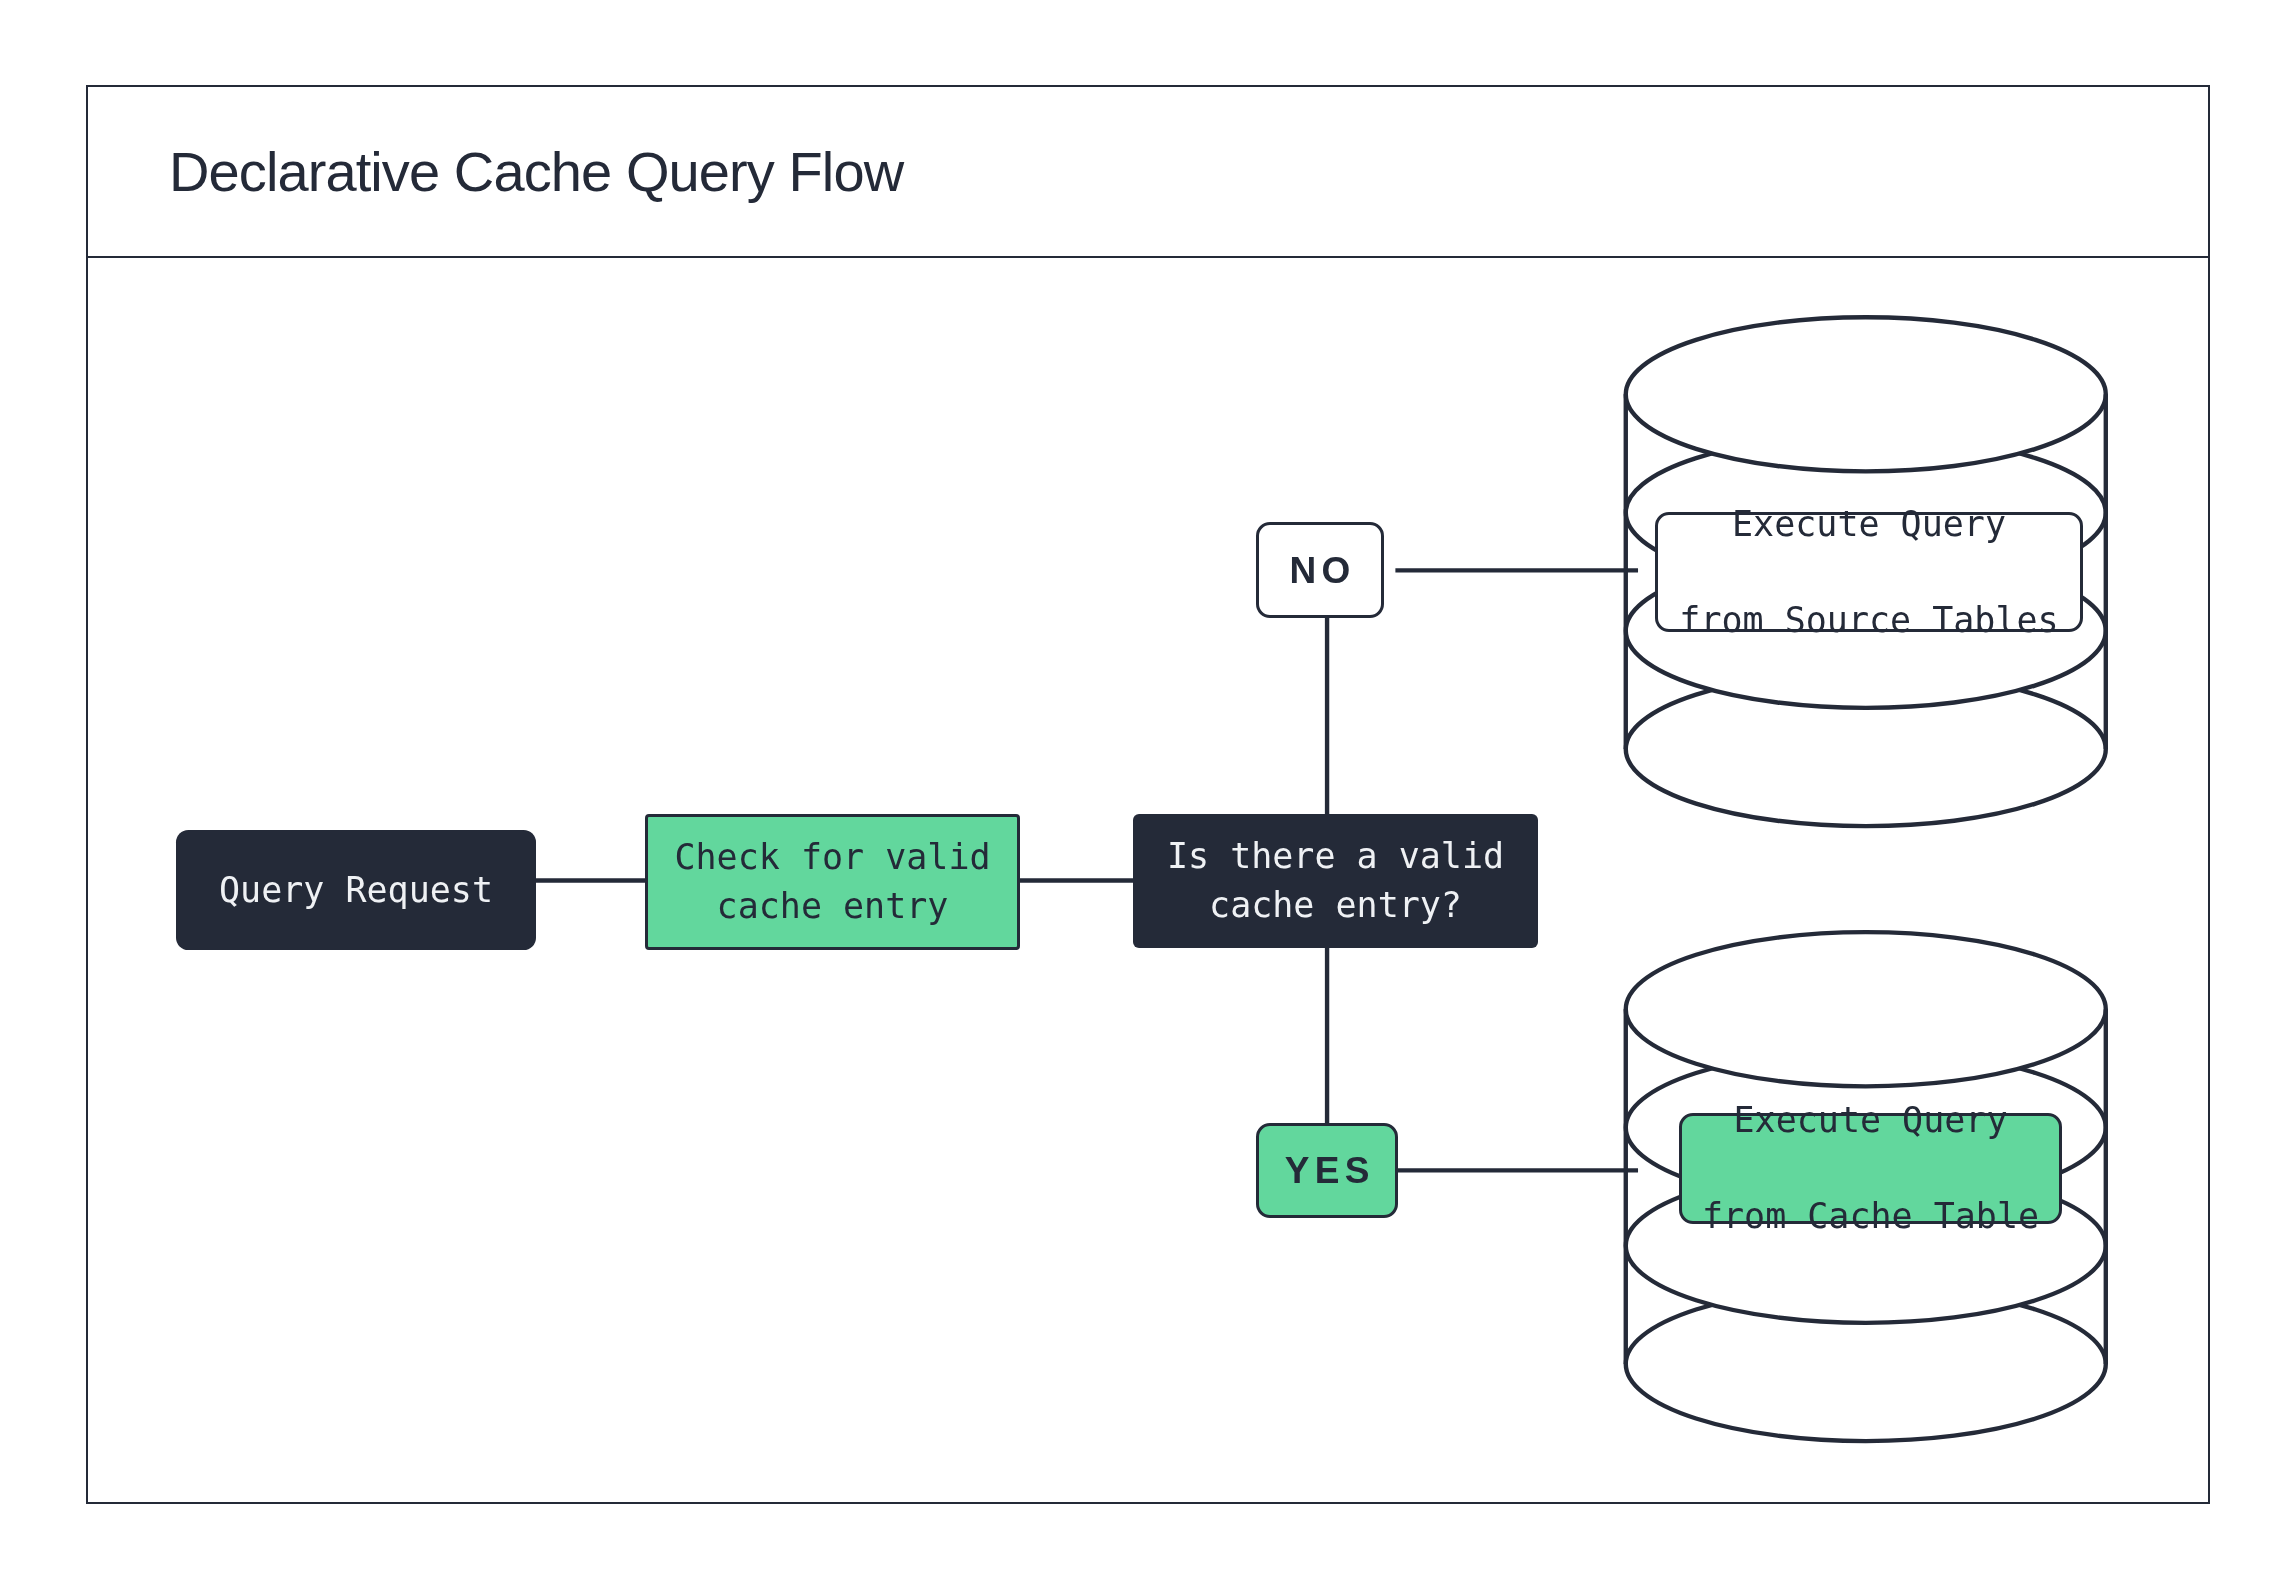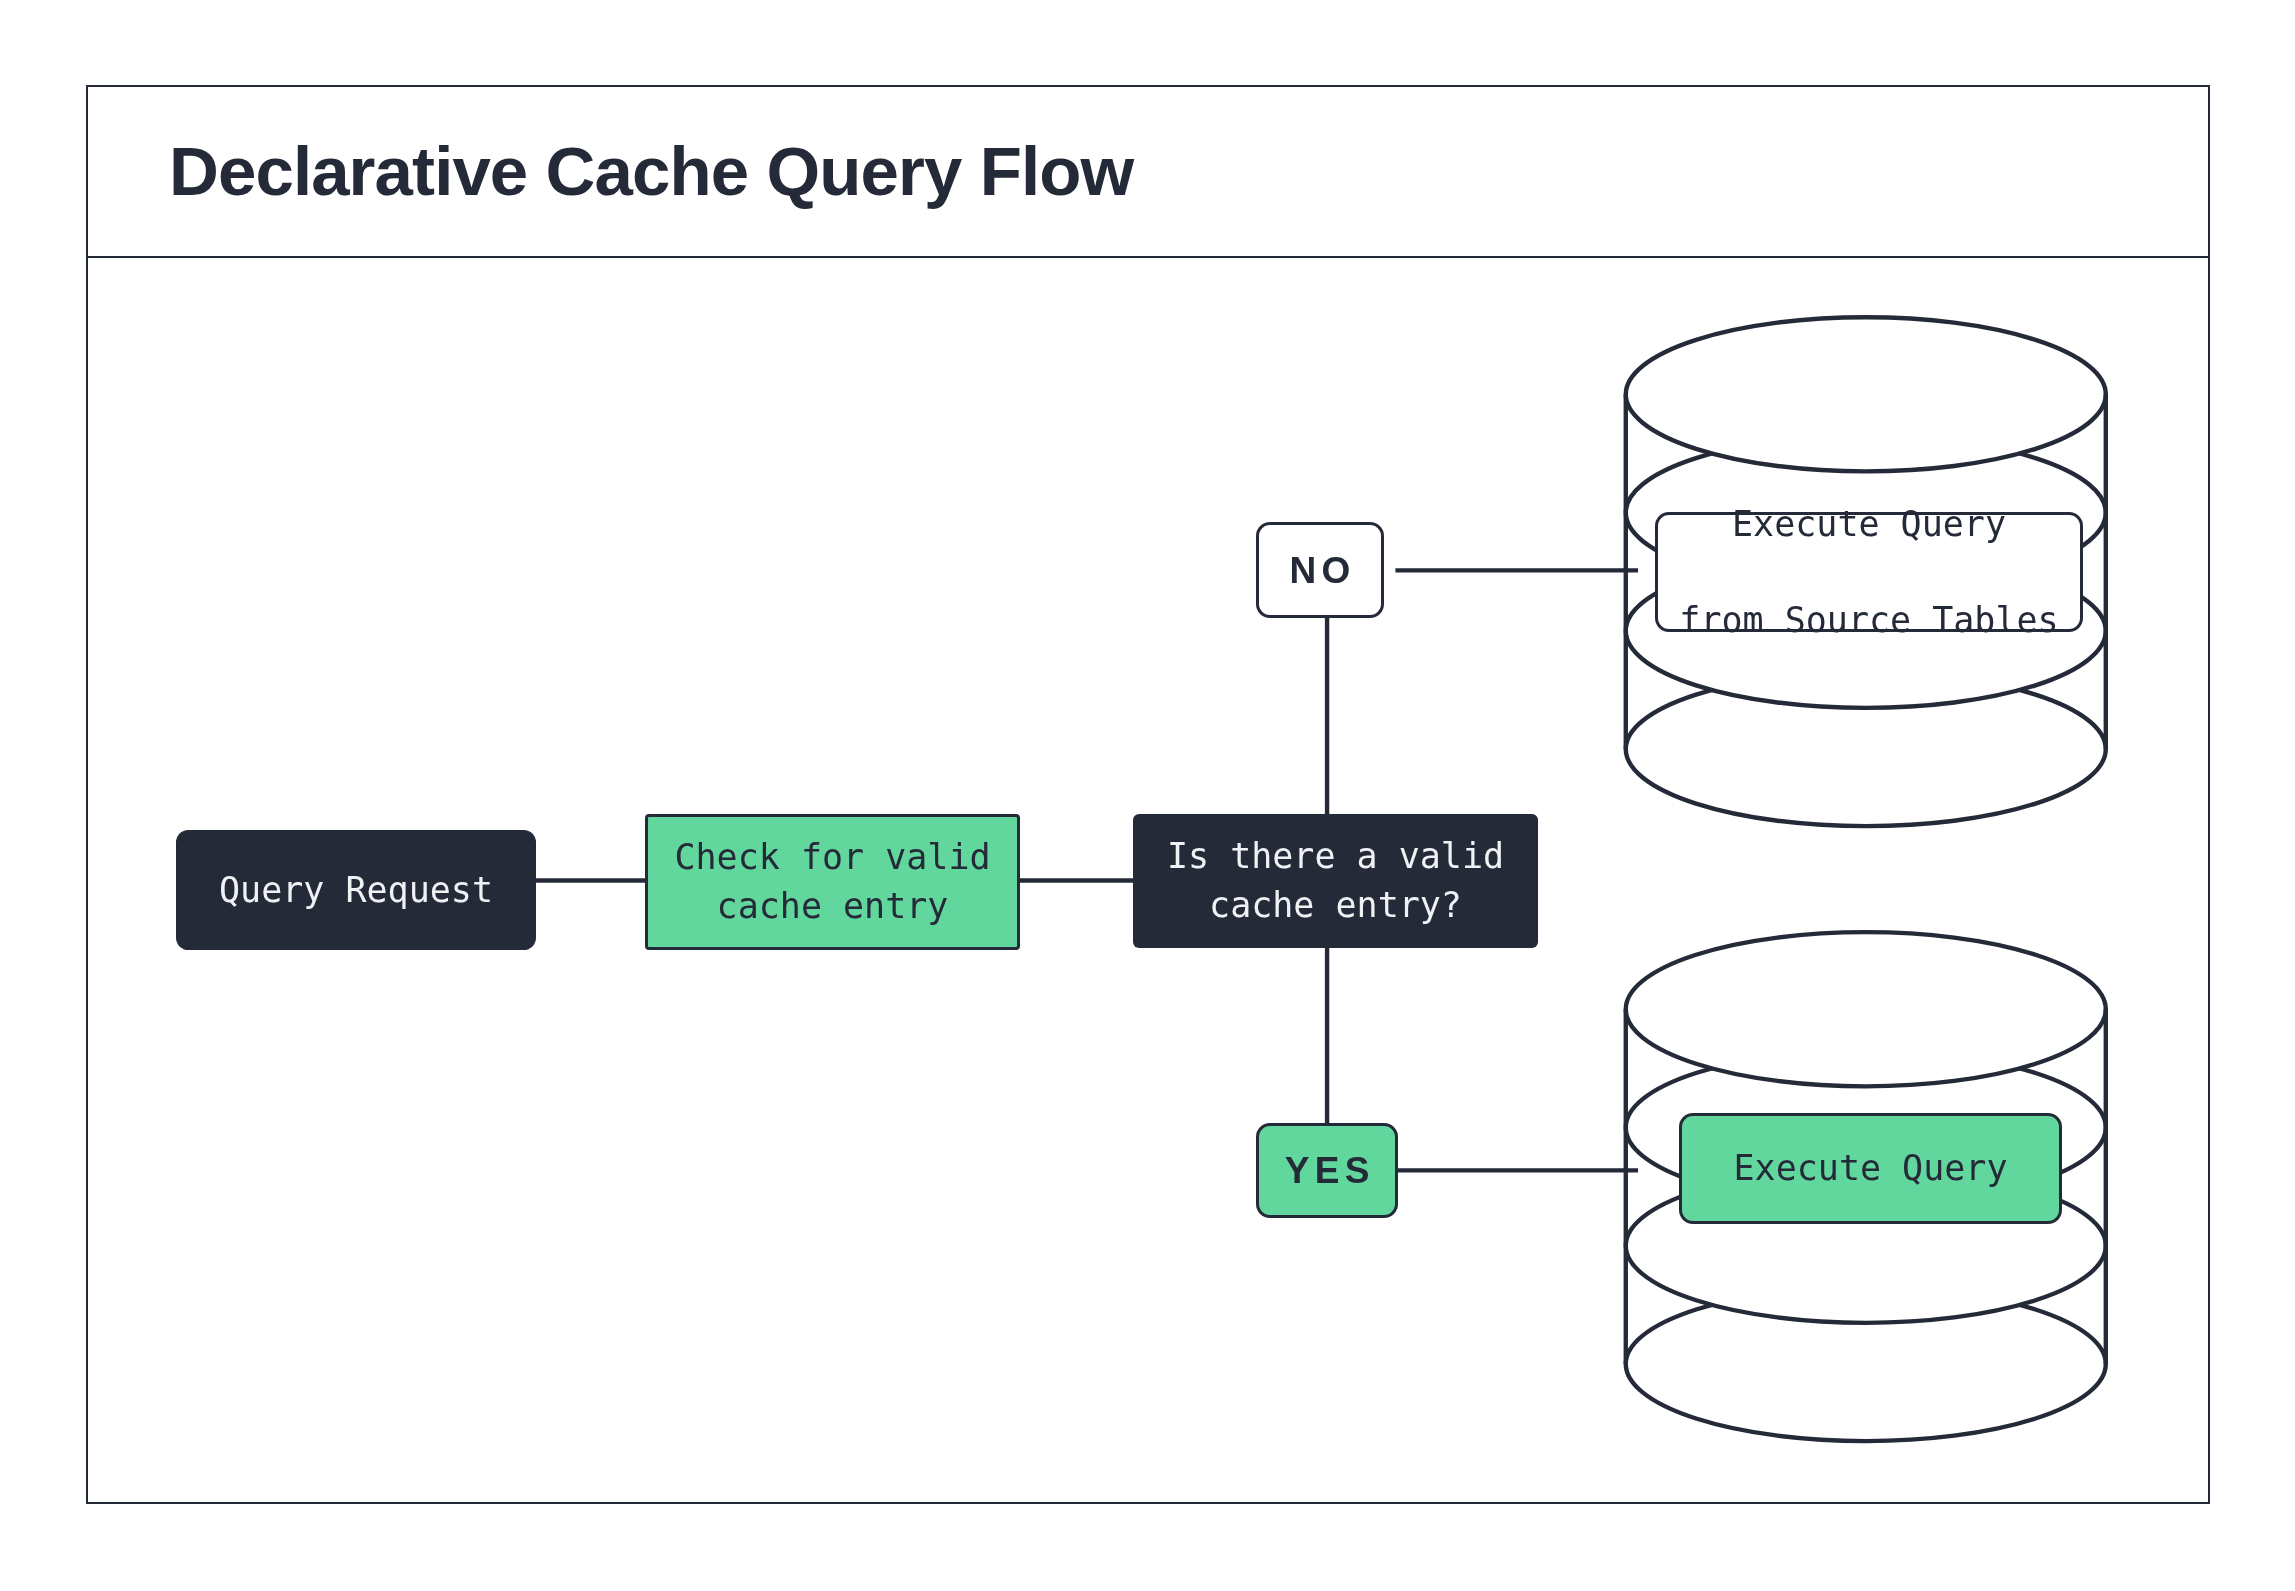--- a/index.html
+++ b/index.html
@@ -31,22 +31,22 @@
     position: absolute;
     left: 0; top: 0; right: 0;
     height: 171px;
     border-bottom: 2.6px solid var(--dark);
     display: flex;
     align-items: center;
     padding-left: 81px;
   }
   .title {
     font-family: "Liberation Sans", sans-serif;
-    font-weight: 700;
-    font-size: 69px;
+    font-weight: 400;
+    font-size: 56px;
     letter-spacing: -0.9px;
     color: var(--dark);
   }
   svg.diagram-layer {
     position: absolute;
     left: 0; top: 0;
     width: 2295px; height: 1591px;
     pointer-events: none;
   }
   .connectors line {
@@ -176,16 +176,17 @@
     <span class="line">YES</span>
   </div>
 
   <div class="node white-node db-label node-source-db">
     <span class="line">Execute Query</span>
     <span class="line">from Source Tables</span>
   </div>
 
   <div class="node green-node db-label node-cache-db">
     <span class="line">Execute Query</span>
+    <span class="line">from Cache Table</span>
   </div>
 
 </div>
 
 
 </body></html>

